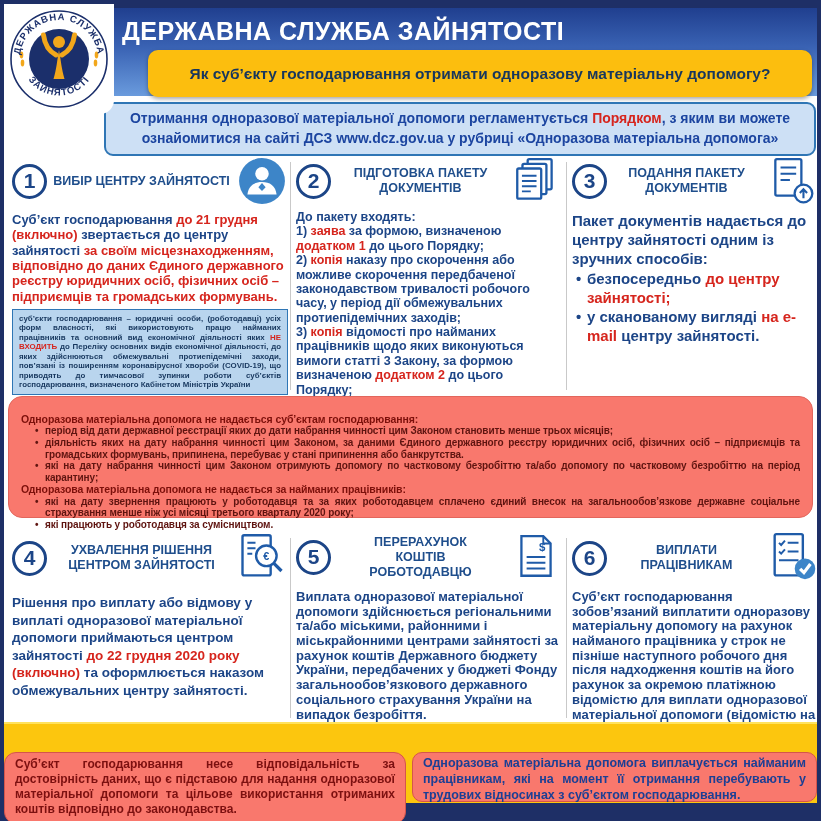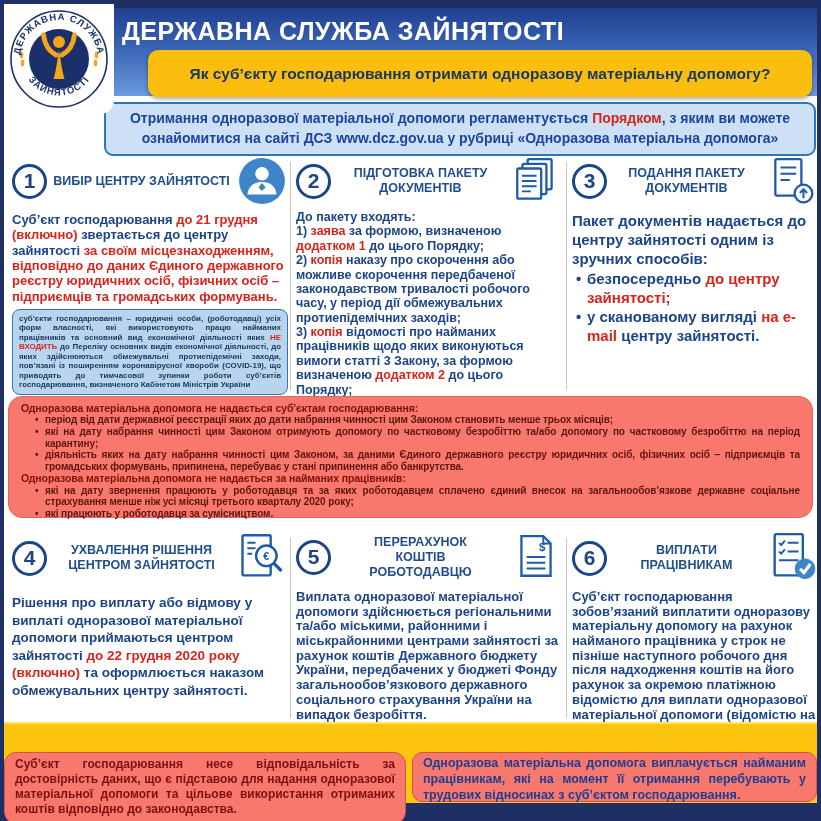--- a/index.html
+++ b/index.html
@@ -33,27 +33,27 @@
   .body{font-weight:bold;color:#1c4587;text-align:left;}
   .b1{margin-top:6px;font-size:13px;line-height:1.18;}
   .b2{margin-top:4px;font-size:12.5px;line-height:1.15;}
   .b2 p{margin:0;}
   .b3{margin-top:6px;font-size:15px;line-height:1.25;}
   .b3 ul{margin:2px 0 11px 0;padding-left:4px;list-style:none;}
   .b3 li{position:relative;padding-left:11px;}
   .b3 li::before{content:"•";position:absolute;left:0;color:#1c4587;}
   .b4{margin-top:10px;font-size:13.5px;line-height:1.3;}
   .b5{margin-top:8px;font-size:13px;line-height:1.13;}
-  .note-box{margin-top:5px;background:#b9d5ee;border:1.5px solid #2f76b5;border-radius:8px;padding:4px 6px;
+  .note-box{margin-top:5px;background:#b9d5ee;border:1.5px solid #2f76b5;border-radius:0;padding:4px 6px;
             font-size:7.9px;line-height:1.2;font-weight:bold;color:#17375e;text-align:justify;}
   .vdiv{position:absolute;width:1px;background:#c9c9c9;}
 
   
   .alert{position:absolute;left:4px;top:388px;width:805px;height:122px;background:#f9786d;border:1px solid #e2665c;
-         border-radius:14px;padding:5px 12px;font-weight:bold;letter-spacing:-.1px;}
+         border-radius:14px;padding:16px 12px;font-weight:bold;letter-spacing:-.1px;}
   .alert-h{font-size:10.5px;color:#7c100b;line-height:1.18;}
   .alert ul{margin:0;padding-left:14px;list-style:none;}
   .alert li{position:relative;padding-left:10px;font-size:10px;line-height:1.16;color:#5f1410;text-align:justify;}
   .alert li::before{content:"•";position:absolute;left:0;color:#5f1410;}
 
   
   .bottom-strip{position:absolute;left:0;top:714px;width:813px;height:81px;background:#fcc60e;border-top:2px solid #ffe25e;}
   .bottom-box{position:absolute;background:#f9786d;border:1.5px solid #d5554c;font-weight:bold;text-align:justify;}
   .bottom-left{left:0;top:744px;width:402px;height:72px;border-radius:12px;padding:4px 10px;font-size:12px;line-height:1.26;color:#7c1010;}
   .bottom-right{left:408px;top:744px;width:405px;height:50px;border-radius:10px;padding:2px 10px;font-size:12.5px;line-height:1.28;color:#1c3f94;}
@@ -162,22 +162,22 @@
           <li><span>безпосередньо </span><span class="red">до центру зайнятості;</span></li>
           <li><span>у сканованому вигляді </span><span class="red">на e-mail</span><span> центру зайнятості.</span></li>
         </ul>
       </div>
     </div>
 
     <div class="alert">
       <div class="alert-h">Одноразова матеріальна допомога не надається суб’єктам господарювання:</div>
       <ul>
         <li>період від дати державної реєстрації яких до дати набрання чинності цим Законом становить менше трьох місяців;</li>
+        <li>діяльність яких на дату набрання чинності цим Законом, за даними Єдиного державного реєстру юридичних осіб, фізичних осіб – підприємців та громадських формувань, припинена, перебуває у стані припинення або банкрутства.</li>
         <li>які на дату набрання чинності цим Законом отримують допомогу по частковому безробіттю та/або допомогу по частковому безробіттю на період карантину;</li>
-        <li>діяльність яких на дату набрання чинності цим Законом, за даними Єдиного державного реєстру юридичних осіб, фізичних осіб – підприємців та громадських формувань, припинена, перебуває у стані припинення або банкрутства.</li>
       </ul>
       <div class="alert-h">Одноразова матеріальна допомога не надається за найманих працівників:</div>
       <ul>
         <li>які на дату звернення працюють у роботодавця та за яких роботодавцем сплачено єдиний внесок на загальнообов’язкове державне соціальне страхування менше ніж усі місяці третього кварталу 2020 року;</li>
         <li>які працюють у роботодавця за сумісництвом.</li>
       </ul>
     </div>
 
     <div class="vdiv" style="left:286px;top:530px;height:180px;"></div>
     <div class="vdiv" style="left:562px;top:530px;height:180px;"></div>

